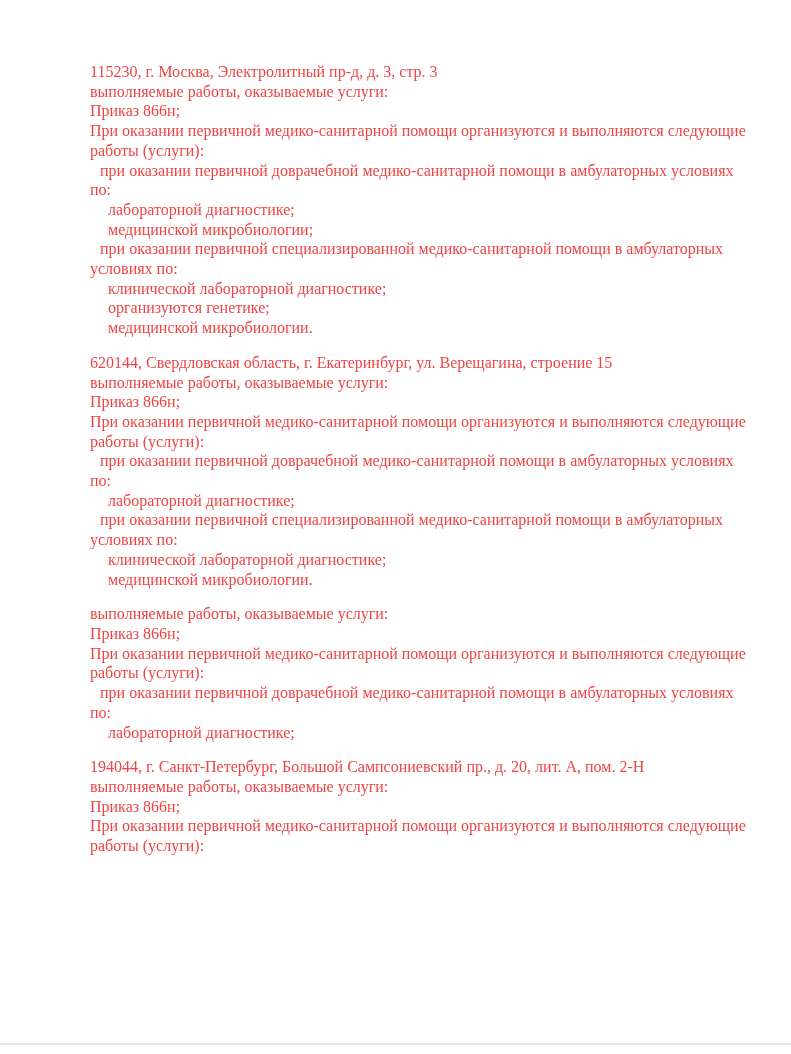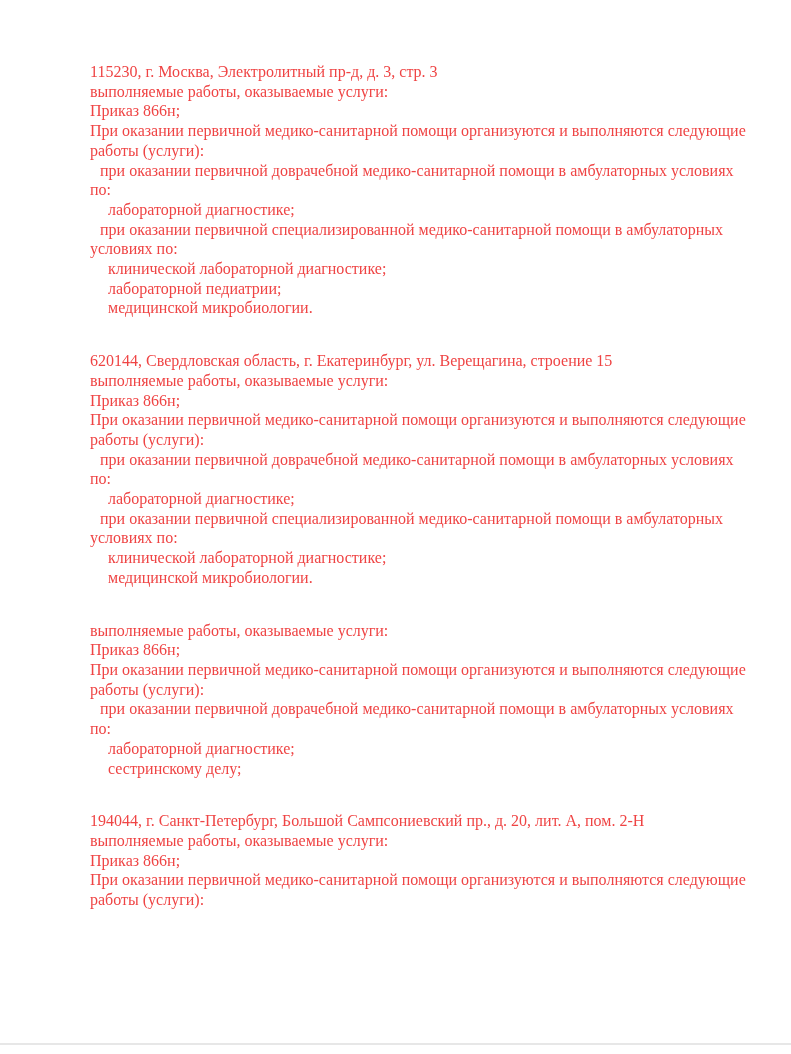--- a/index.html
+++ b/index.html
@@ -17,21 +17,21 @@
     color: #ef4444;
     padding-left: 24px;
   }
   .content {
     position: absolute;
     top: 62px;
     left: 90px;
     right: 30px;
   }
   .block { margin: 0; padding: 0; }
-  .block + .block { margin-top: 33px; }
+  .block + .block { margin-top: 15px; }
   .ln {
     font-size: 16px;
     line-height: 19.7px;
     white-space: nowrap;
     letter-spacing: 0;
   }
   .i1 { padding-left: 10px; }
   .i2 { padding-left: 18px; }
   .bottom-divider {
     position: absolute;
@@ -50,24 +50,25 @@
 
     <section class="block">
       <div class="ln">115230, г. Москва, Электролитный пр-д, д. 3, стр. 3</div>
       <div class="ln">выполняемые работы, оказываемые услуги:</div>
       <div class="ln">Приказ 866н;</div>
       <div class="ln">При оказании первичной медико-санитарной помощи организуются и выполняются следующие</div>
       <div class="ln">работы (услуги):</div>
       <div class="ln i1">при оказании первичной доврачебной медико-санитарной помощи в амбулаторных условиях</div>
       <div class="ln">по:</div>
       <div class="ln i2">лабораторной диагностике;</div>
+      <div class="ln i2">медицинской микробиологии;</div>
       <div class="ln i1">при оказании первичной специализированной медико-санитарной помощи в амбулаторных</div>
       <div class="ln">условиях по:</div>
       <div class="ln i2">клинической лабораторной диагностике;</div>
-      <div class="ln i2">лабораторной педиатрии;</div>
+      <div class="ln i2">организуются генетике;</div>
       <div class="ln i2">медицинской микробиологии.</div>
     </section>
 
     <section class="block">
       <div class="ln">620144, Свердловская область, г. Екатеринбург, ул. Верещагина, строение 15</div>
       <div class="ln">выполняемые работы, оказываемые услуги:</div>
       <div class="ln">Приказ 866н;</div>
       <div class="ln">При оказании первичной медико-санитарной помощи организуются и выполняются следующие</div>
       <div class="ln">работы (услуги):</div>
       <div class="ln i1">при оказании первичной доврачебной медико-санитарной помощи в амбулаторных условиях</div>
@@ -80,21 +81,20 @@
     </section>
 
     <section class="block">
       <div class="ln">выполняемые работы, оказываемые услуги:</div>
       <div class="ln">Приказ 866н;</div>
       <div class="ln">При оказании первичной медико-санитарной помощи организуются и выполняются следующие</div>
       <div class="ln">работы (услуги):</div>
       <div class="ln i1">при оказании первичной доврачебной медико-санитарной помощи в амбулаторных условиях</div>
       <div class="ln">по:</div>
       <div class="ln i2">лабораторной диагностике;</div>
-      <div class="ln i2">сестринскому делу;</div>
     </section>
 
     <section class="block">
       <div class="ln">194044, г. Санкт-Петербург, Большой Сампсониевский пр., д. 20, лит. А, пом. 2-Н</div>
       <div class="ln">выполняемые работы, оказываемые услуги:</div>
       <div class="ln">Приказ 866н;</div>
       <div class="ln">При оказании первичной медико-санитарной помощи организуются и выполняются следующие</div>
       <div class="ln">работы (услуги):</div>
     </section>
 

